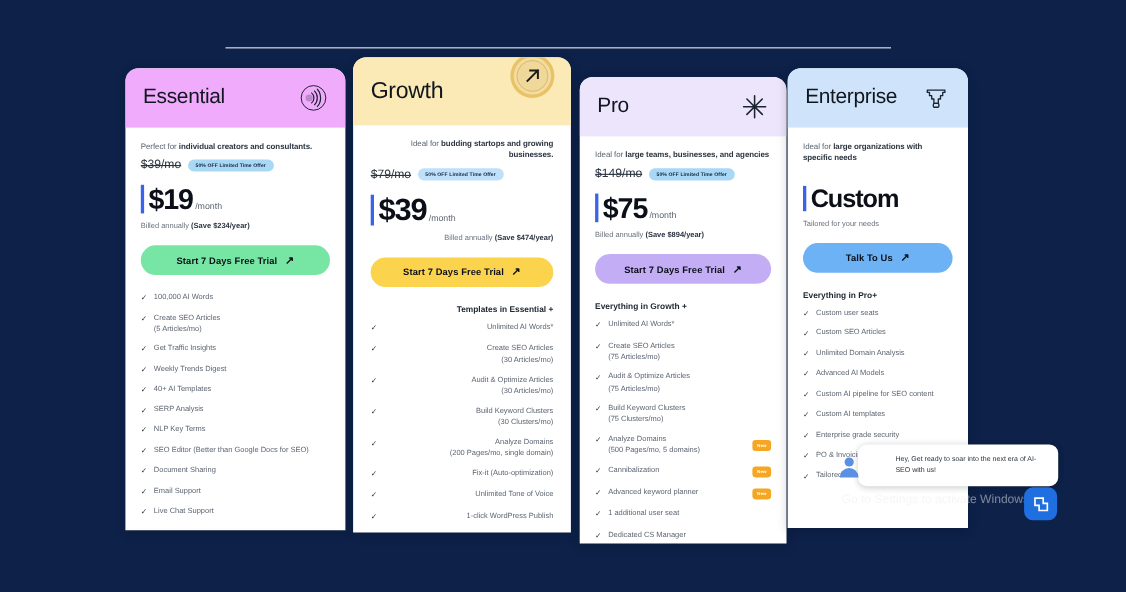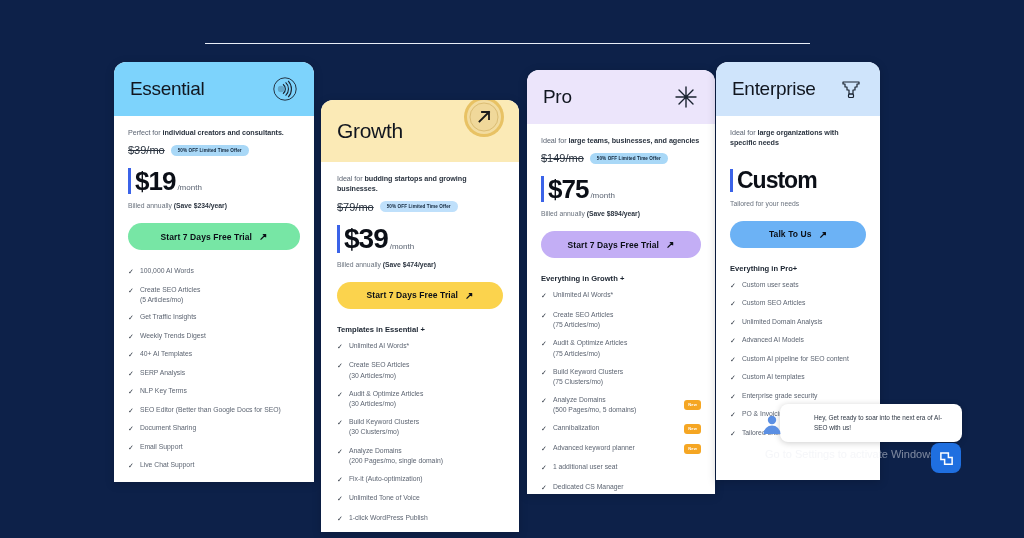--- a/index.html
+++ b/index.html
@@ -20,49 +20,49 @@
   .cards { position: absolute; left: 0; top: 0; width: 1024px; height: 538px; }
 
   .card {
     position: absolute;
     background: #ffffff;
     border-radius: 12px 12px 0 0;
     overflow: hidden;
     box-shadow: 0 2px 10px rgba(0,0,0,0.18);
   }
   .card.essential  { left: 114px; top: 62px; width: 200px; height: 420px; }
-  .card.growth     { left: 321px; top: 52px; width: 198px; height: 432px; z-index: 3; margin-top: 48px; }
+  .card.growth     { left: 321px; top: 52px; width: 198px; height: 432px; z-index: 3; }
   .card.pro        { left: 527px; top: 70px; width: 188px; height: 424px; }
   .card.enterprise { left: 716px; top: 62px; width: 164px; height: 418px; }
 
   .card-head {
     display: flex; align-items: center; justify-content: space-between;
     padding: 13px 16px 13px 16px;
     height: 54px;
   }
-  .essential  .card-head { background: #7dd3fc; }
+  .essential  .card-head { background: #f0abfc; }
   .growth     .card-head { background: #fbeab6; height: 62px; }
   .pro        .card-head { background: #ece5fb; }
   .enterprise .card-head { background: #cfe4fb; }
 
   .card-title {
     font-size: 19px; font-weight: 500; color: #11161f; letter-spacing: -0.3px;
   }
   .growth .card-title { font-size: 21px; }
 
   .head-icon { width: 26px; height: 26px; flex: 0 0 auto; color: #1a2330; }
   .head-icon svg { display: block; width: 100%; height: 100%; }
 
   .seal {
     position: absolute; right: 12px; top: -6px; width: 46px; height: 46px; z-index: 5;
   }
   .seal svg { display: block; width: 100%; height: 100%; }
 
   .card-body { padding: 12px 14px 0 14px; }
-  .growth .card-body { padding: 12px 16px 0 16px; }
+  .growth .card-body { padding: 12px 16px 0 16px; text-align: right; }
 
   .tagline {
     font-size: 7.2px; color: #5b6472; line-height: 1.45; margin-bottom: 6px;
     letter-spacing: -0.05px;
   }
   .tagline b { color: #2b3440; font-weight: 700; }
 
   .oldprice-row { display: flex; align-items: center; gap: 6px; margin-bottom: 12px; }
   .oldprice {
     font-size: 11px; color: #2b3440; font-weight: 500;

